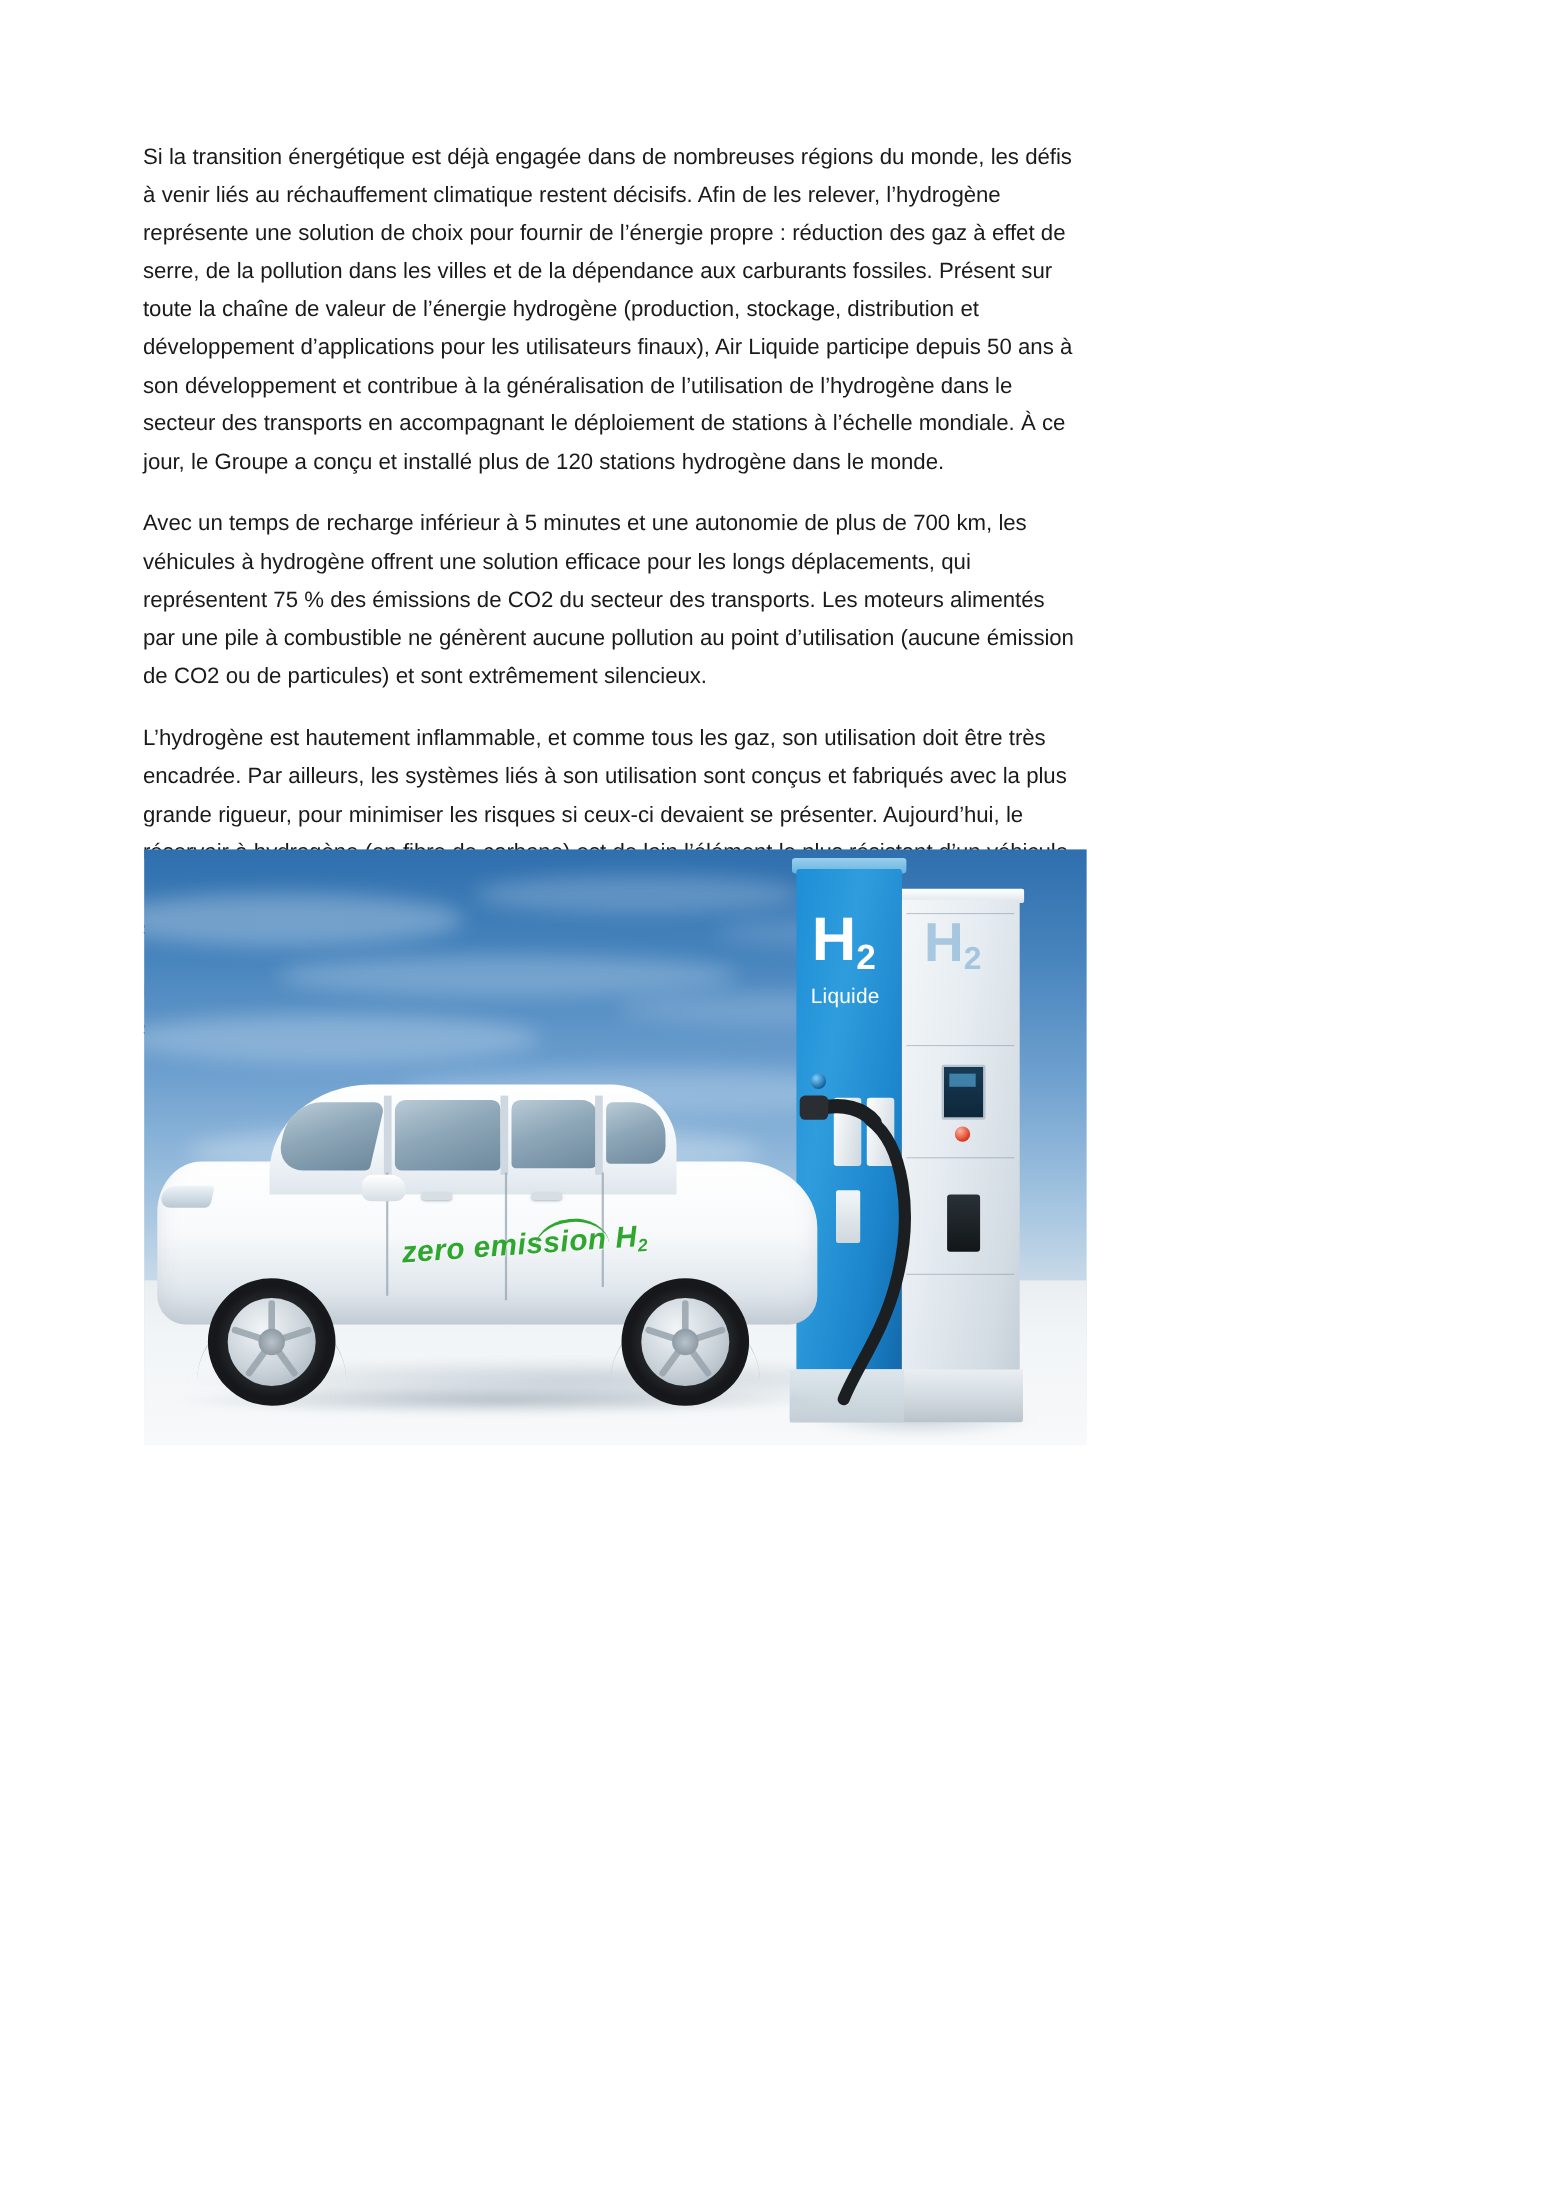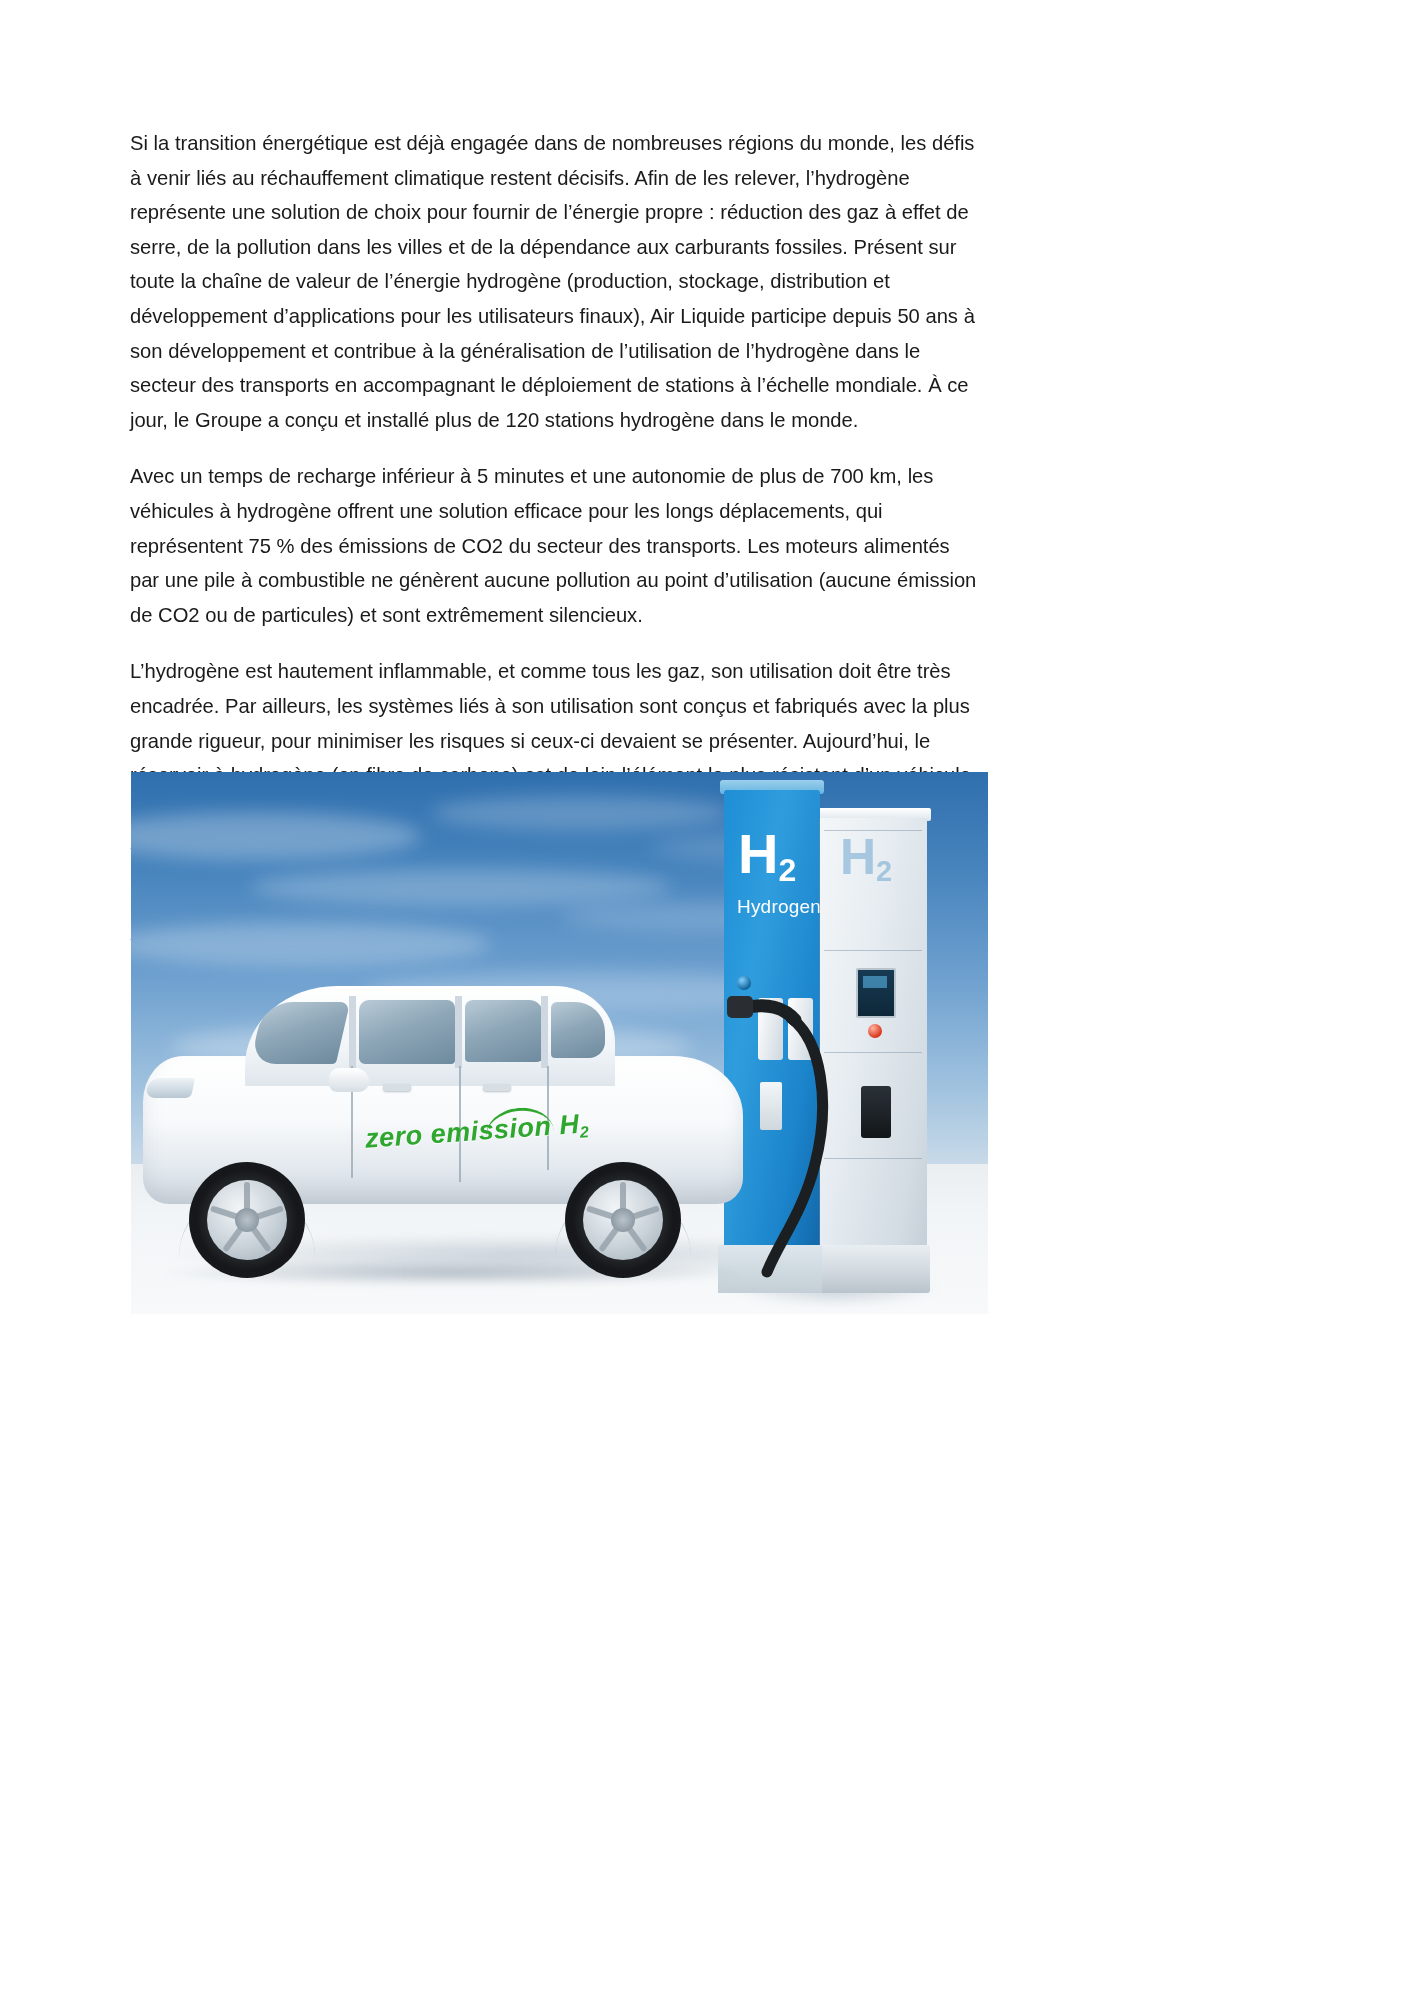--- a/index.html
+++ b/index.html
@@ -439,21 +439,21 @@
       <div class="ground-shadow"></div>
       <div class="reflect"></div>
 
       <div class="station">
         <div class="st-blue-top"></div>
         <div class="st-white-top"></div>
         <div class="st-white"></div>
         <div class="st-blue"></div>
 
         <div class="h2-big"><span>H</span><sub>2</sub></div>
-        <div class="h2-word">Hydrogen</div>
+        <div class="h2-word">Liquide</div>
 
         <div class="h2-ghost"><span>H</span><sub>2</sub></div>
 
         <div class="st-blue-dot"></div>
 
         <div class="nozzle-holder">
           <div class="nozzle left"></div>
           <div class="nozzle right"></div>
         </div>
         <div class="st-slot"></div>

